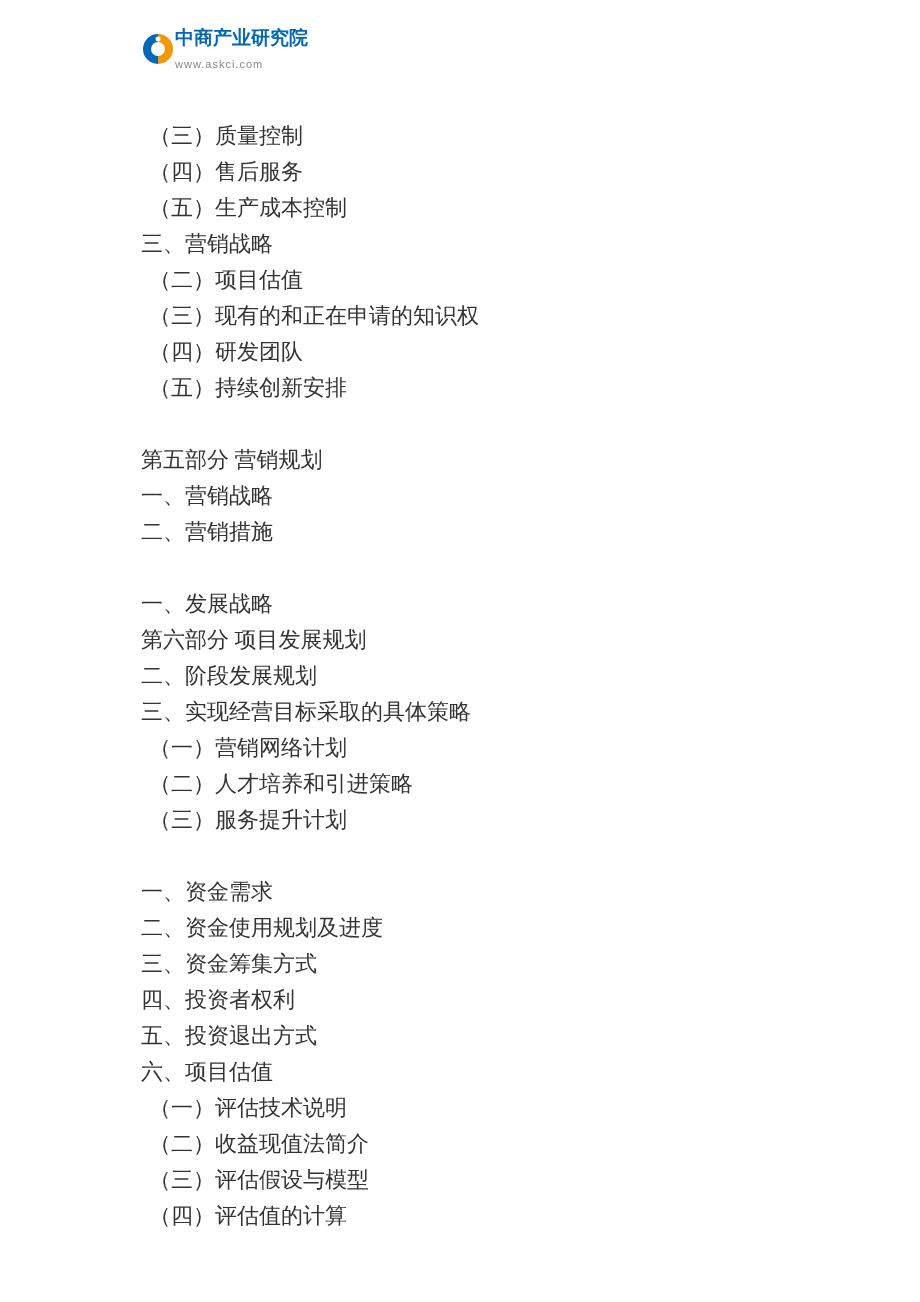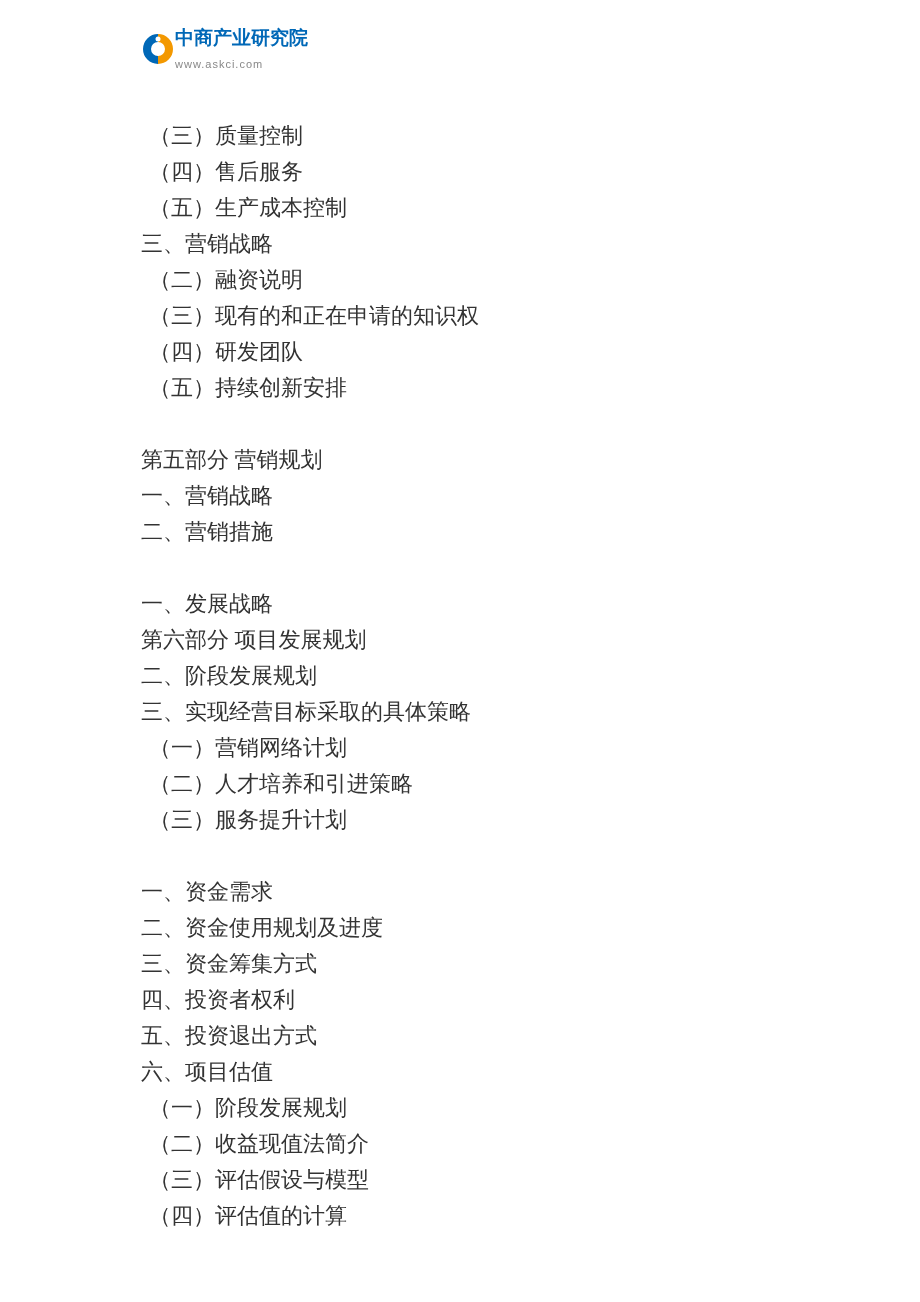--- a/index.html
+++ b/index.html
@@ -79,21 +79,21 @@
     <div class="logo-title">中商产业研究院</div>
     <div class="logo-url">www.askci.com</div>
   </div>
 </div>
 
 <div class="content">
 <div class="line indent">（三）质量控制</div>
     <div class="line indent">（四）售后服务</div>
     <div class="line indent">（五）生产成本控制</div>
     <div class="line">三、营销战略</div>
-    <div class="line indent">（二）融资说明</div>
+    <div class="line indent">（二）项目估值</div>
     <div class="line indent">（三）现有的和正在申请的知识权</div>
     <div class="line indent">（四）研发团队</div>
     <div class="line indent">（五）持续创新安排</div>
     <div class="gap"></div>
     <div class="line">第五部分 营销规划</div>
     <div class="line">一、营销战略</div>
     <div class="line">二、营销措施</div>
     <div class="gap"></div>
     <div class="line">一、发展战略</div>
     <div class="line">第六部分 项目发展规划</div>
@@ -102,17 +102,17 @@
     <div class="line indent">（一）营销网络计划</div>
     <div class="line indent">（二）人才培养和引进策略</div>
     <div class="line indent">（三）服务提升计划</div>
     <div class="gap"></div>
     <div class="line">一、资金需求</div>
     <div class="line">二、资金使用规划及进度</div>
     <div class="line">三、资金筹集方式</div>
     <div class="line">四、投资者权利</div>
     <div class="line">五、投资退出方式</div>
     <div class="line">六、项目估值</div>
-    <div class="line indent">（一）阶段发展规划</div>
+    <div class="line indent">（一）评估技术说明</div>
     <div class="line indent">（二）收益现值法简介</div>
     <div class="line indent">（三）评估假设与模型</div>
     <div class="line indent">（四）评估值的计算</div>
   </div>
 
 </body></html>

